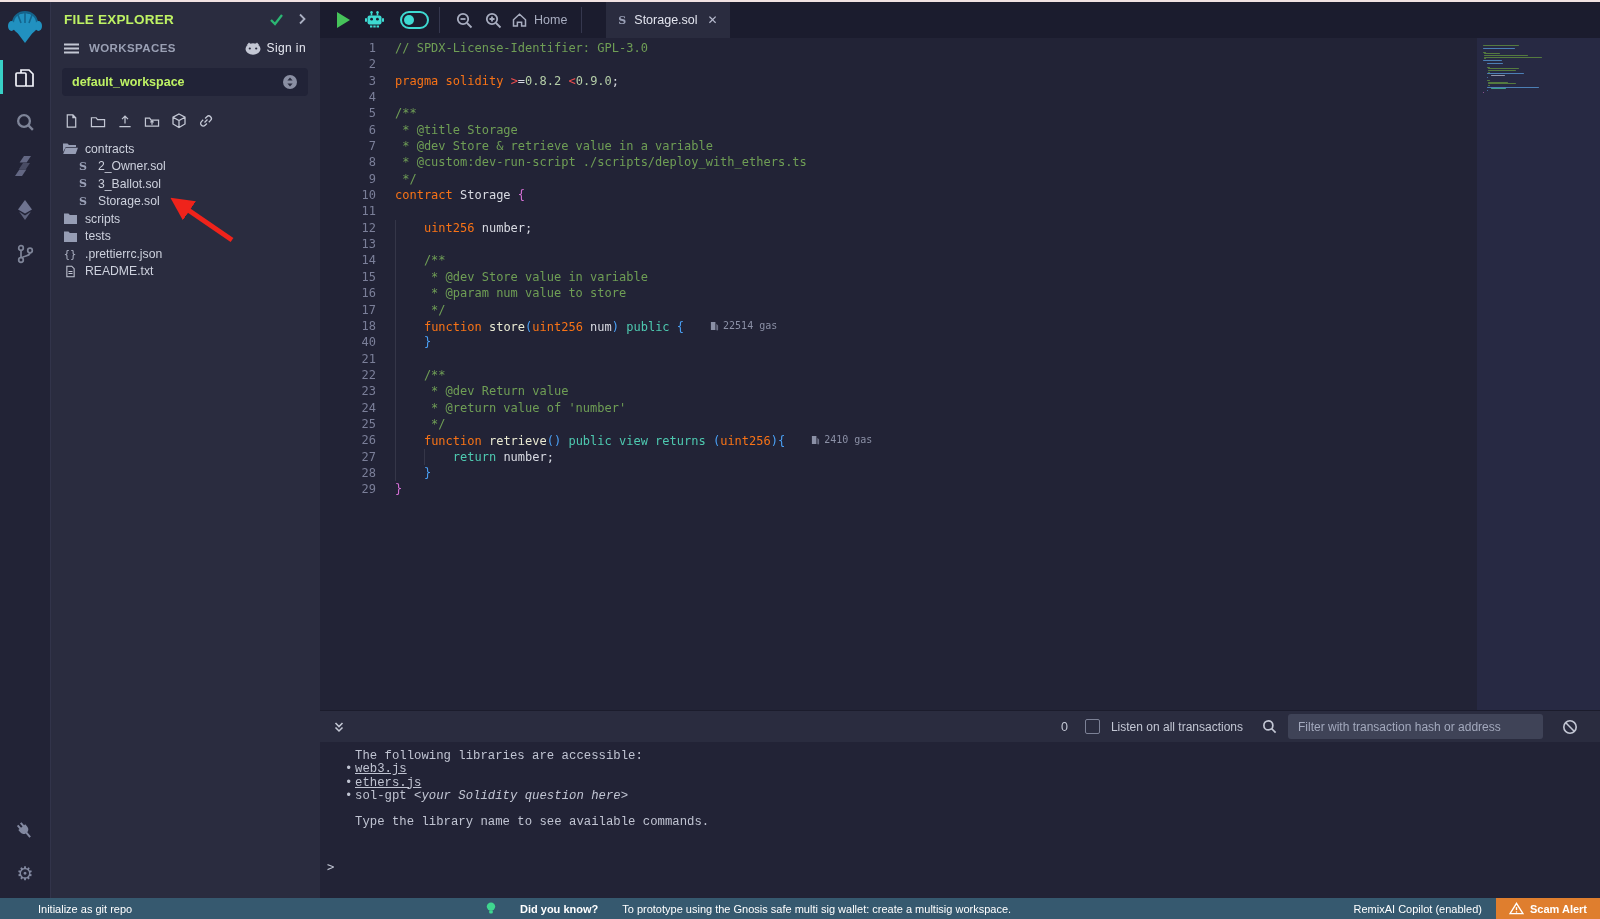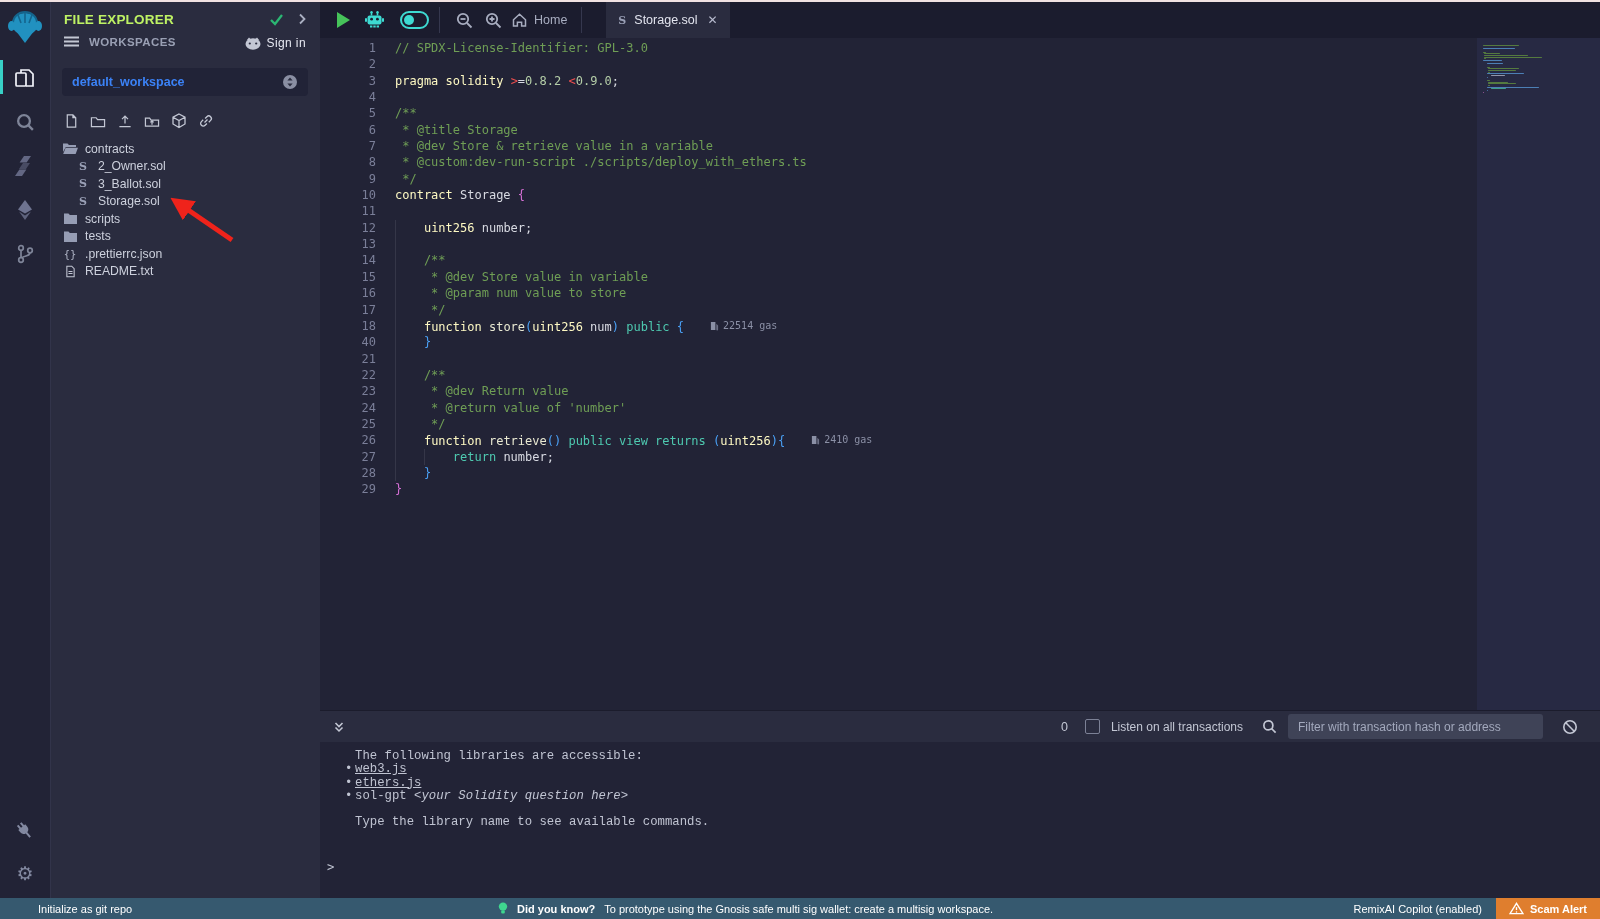--- a/index.html
+++ b/index.html
@@ -14,25 +14,25 @@
   .ibtn{width:50px;height:30px;display:flex;align-items:center;justify-content:center;margin-top:14px;position:relative;}
   .ibtn svg{display:block;}
   .active-strip{position:absolute;left:0;top:58px;width:3px;height:34px;background:#38d0c6;}
   .ib-bottom{margin-top:auto;display:flex;flex-direction:column;align-items:center;margin-bottom:10px;}
   .gear-glyph{font-size:19px;color:#8288a0;line-height:1;}
 
   
   .sidepanel{position:absolute;left:50px;top:2px;bottom:21px;width:270px;background:#2a2c3f;z-index:4;}
   .fe-header{display:flex;align-items:center;height:34px;padding:0 14px;font-size:13.5px;font-weight:700;color:#bef264;letter-spacing:.2px;}
   .fe-header .sp{flex:1;}
-  .ws-row{display:flex;align-items:flex-start;height:24px;padding:0 14px;font-size:11.5px;font-weight:700;color:#9aa0b4;letter-spacing:.4px;}
+  .ws-row{display:flex;align-items:center;height:24px;padding:0 14px;font-size:11.5px;font-weight:700;color:#9aa0b4;letter-spacing:.4px;}
   .ws-row .sp{flex:1;}
   .signin{display:flex;align-items:center;gap:6px;color:#e7e9f2;font-size:12px;font-weight:400;}
   .ws-select{margin:8px 12px 4px;height:28px;background:#212337;border-radius:4px;display:flex;align-items:center;
-             padding:0 10px;font-size:12.5px;font-weight:600;color:#3b82f6;}
+             padding:0 10px;font-size:12.5px;font-weight:600;color:#bef264;}
   .ws-select .sp{flex:1;}
   .fe-toolbar{display:flex;align-items:center;gap:11px;padding:13px 0 6px 14px;}
   .fe-toolbar span{display:flex;}
   .tree{padding-top:5px;font-size:12.2px;color:#cdd1dd;}
   .tree-row{display:flex;align-items:center;height:17.5px;padding-left:12px;white-space:nowrap;cursor:pointer;}
   .tree-row .t-ico{width:16px;margin-right:7px;display:flex;justify-content:center;align-items:center;}
   .sol-glyph{font-weight:700;font-size:11px;color:#9aa0b6;font-family:"DejaVu Serif",serif;}
   .brace-glyph{font-family:"DejaVu Sans Mono",monospace;font-size:10.5px;color:#aeb3c4;}
 
   
@@ -48,21 +48,21 @@
        color:#e2e4ee;font-size:12.5px;cursor:pointer;}
   .tab .x{color:#b9bdd0;font-size:12px;margin-left:2px;}
 
   
   .codearea{position:relative;flex:0 0 672px;overflow:hidden;background:#222336;}
   .code{position:absolute;top:2px;left:0;right:123px;font-family:"DejaVu Sans Mono",monospace;font-size:12px;line-height:16.35px;}
   .code-line{display:flex;height:16.35px;white-space:pre;}
   .ln{flex:0 0 56px;text-align:right;color:#7b7f99;}
   .src{position:relative;padding-left:19px;flex:1;}
   .guide{position:absolute;top:0;bottom:0;width:1px;background:rgba(255,255,255,.09);}
-  .tok-c{color:#6f9e55}.tok-k{color:#fef9c3}.tok-w{color:#d8dae2}.tok-n{color:#b5cea8}
+  .tok-c{color:#6f9e55}.tok-k{color:#f97316}.tok-w{color:#d8dae2}.tok-n{color:#b5cea8}
   .tok-o{color:#ef4f4f}.tok-f{color:#e9e9d2}.tok-g{color:#4ec9b0}.tok-p{color:#d670d6}.tok-b{color:#4aa0f5}
   .gas{display:inline-flex;align-items:center;gap:4px;margin-left:26px;color:#8b90a6;font-size:10px;}
   .minimap{position:absolute;top:0;right:0;bottom:0;width:123px;background:#272943;}
   .mm{position:absolute;top:7px;left:6px;}
   .mm div{height:1px;margin-bottom:0.68px;border-radius:1px;}
 
   
   .termbar{flex:0 0 31px;background:#2a2c3f;display:flex;align-items:center;border-top:1px solid #1b1c2c;}
   .collapse{margin-left:12px;display:flex;cursor:pointer;}
   .term-right{margin-left:auto;display:flex;align-items:center;gap:11px;padding-right:10px;}
@@ -79,21 +79,21 @@
   .tline .pad{display:inline-block;width:10px;}
   .tline .bl{display:inline-block;width:10px;}
   .tlink{text-decoration:underline;cursor:pointer;}
   .tital{font-style:italic;}
   .prompt{position:absolute;left:7px;top:118px;color:#c0c4d2;}
 
   
   .statusbar{position:absolute;left:0;right:0;bottom:0;height:21px;background:#36596f;z-index:50;
              display:flex;align-items:center;font-size:11px;color:#fff;}
   .sb-left{margin-left:38px;}
-  .sb-tip{position:absolute;left:498px;display:flex;align-items:center;gap:9px;}
+  .sb-tip{position:absolute;left:486px;display:flex;align-items:center;gap:24px;}
   .sb-tip b{font-weight:700;}
   .sb-right{margin-left:auto;display:flex;align-items:center;height:100%;}
   .copilot{margin-right:14px;}
   .scam{height:100%;background:#df7e2e;display:flex;align-items:center;gap:6px;padding:0 13px;
         font-weight:700;color:#fff;cursor:pointer;}
 
   .annot{position:absolute;left:0;top:0;width:1600px;height:919px;pointer-events:none;z-index:70;}
 </style>
 </head>
 <body>

